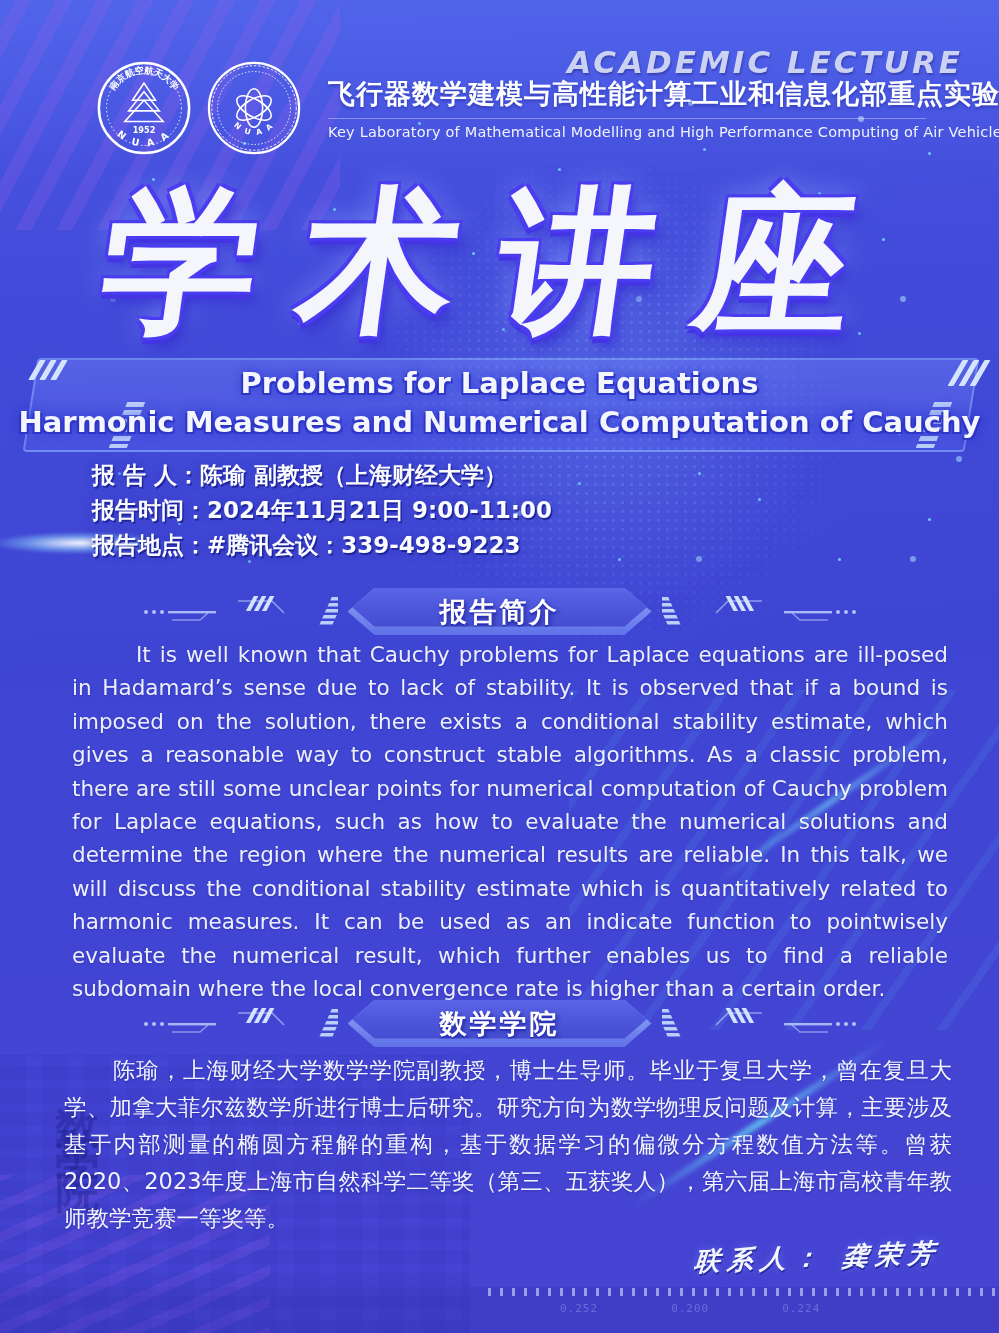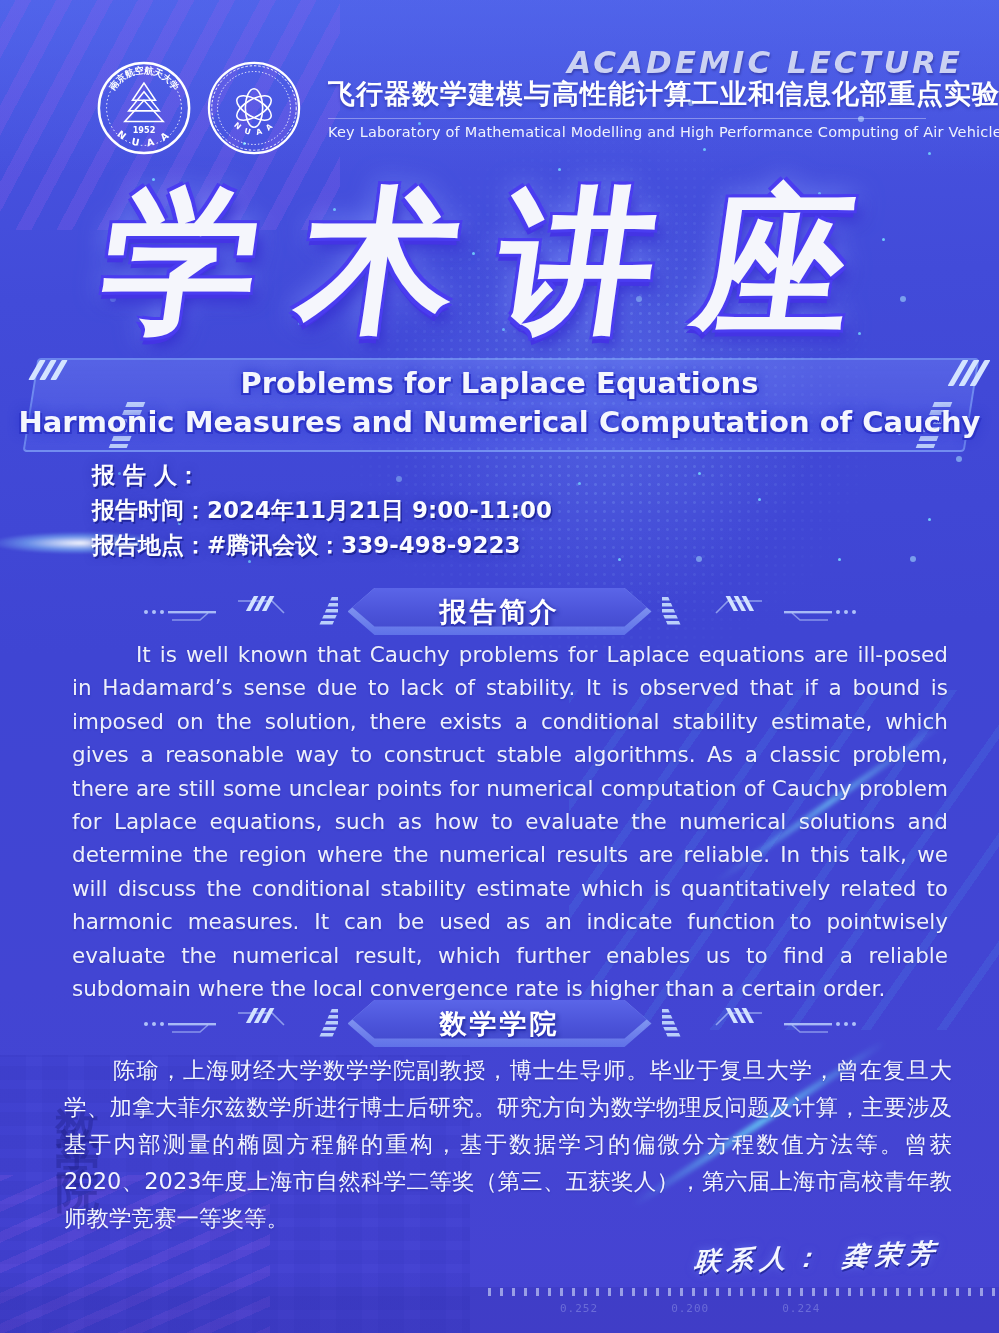--- a/index.html
+++ b/index.html
@@ -215,20 +215,21 @@
   <div class="stair stair-left"></div>
   <div class="stair stair-right"></div>
   <div class="band-text">
     <div>Problems for Laplace Equations</div>
     <div>Harmonic Measures and Numerical Computation of Cauchy</div>
   </div>
 
   <div class="info">
     <div class="info-row">
       <span class="lbl">报 告 人：</span>
+      <span class="val">陈瑜 副教授（上海财经大学）</span>
     </div>
     <div class="info-row">
       <span class="lbl">报告时间：</span>
       <span class="val">2024年11月21日 9:00-11:00</span>
     </div>
     <div class="info-row">
       <span class="lbl">报告地点：</span>
       <span class="val">#腾讯会议：339-498-9223</span>
     </div>
   </div>

